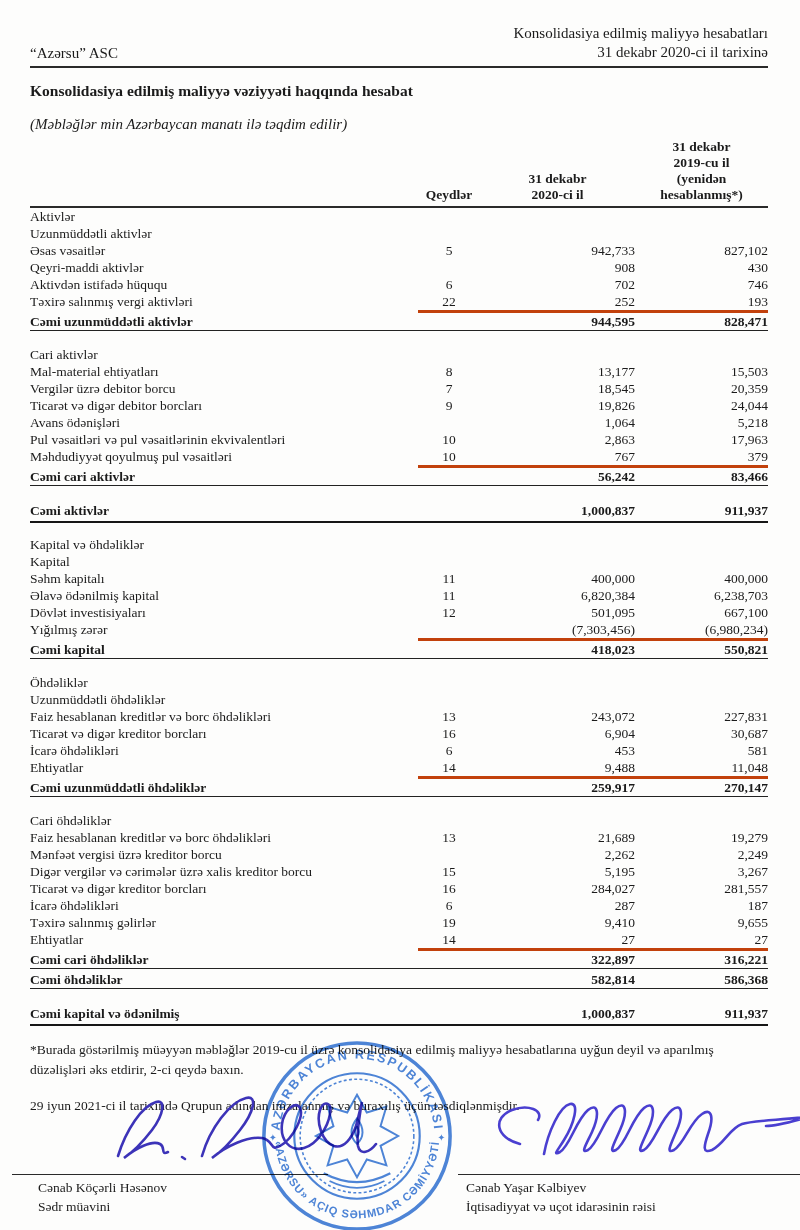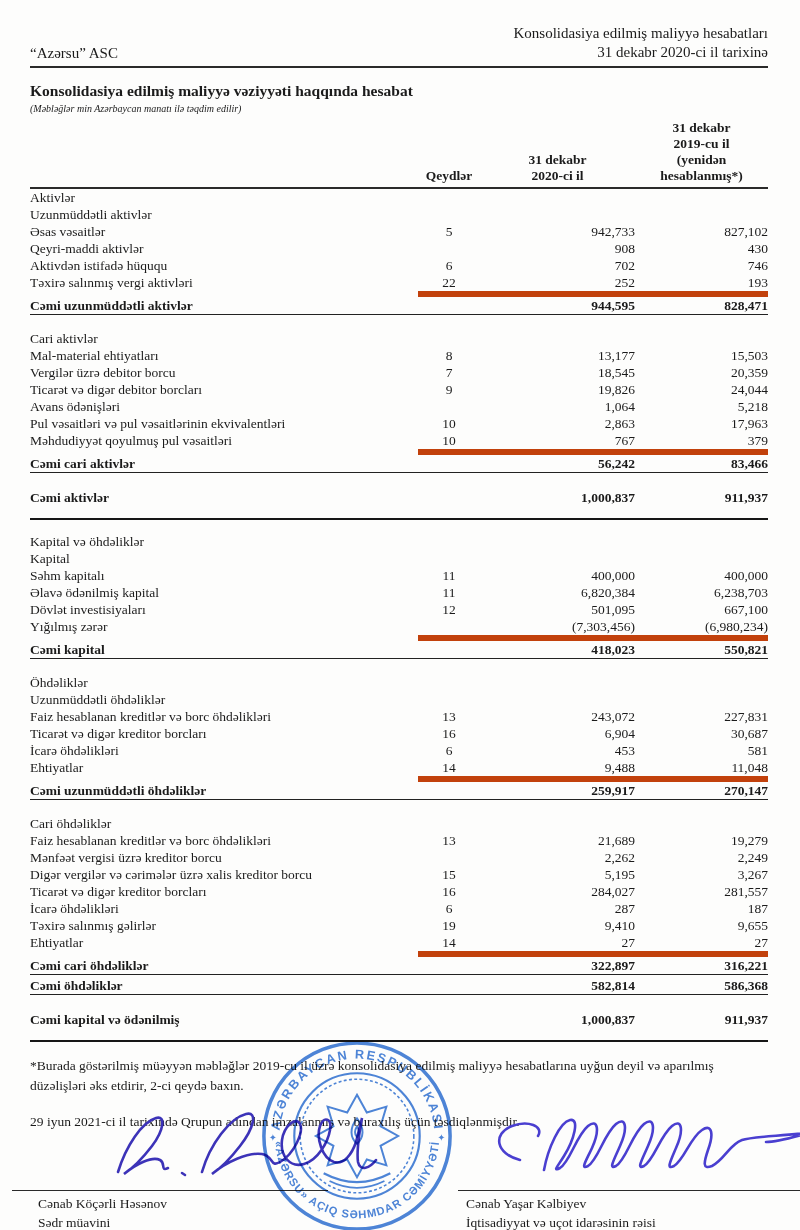--- a/index.html
+++ b/index.html
@@ -9,40 +9,40 @@
   }
   .page{position:absolute;inset:0;padding:24px 32px 0 30px;box-sizing:border-box;}
 
   
   .topbar{display:flex;justify-content:space-between;align-items:flex-end;
           border-bottom:2px solid #2a2a2a;padding-bottom:4px;}
   .company{font-size:15px;}
   .tophead-right{text-align:right;font-size:15px;line-height:19px;}
 
   .doc-title{font-weight:bold;font-size:15.5px;margin:14px 0 0 0;}
-  .doc-subtitle{font-style:italic;font-size:10px;margin-top:3px;}
+  .doc-subtitle{font-style:italic;font-size:15px;margin-top:16px;}
 
   
   .fintable{margin-top:6px;}
   .thead{display:grid;grid-template-columns:388px 62px 155px 133px;
          font-weight:bold;font-size:13.5px;line-height:16px;
          border-bottom:2px solid #2a2a2a;padding-bottom:3px;align-items:end;}
   .thead .c{white-space:pre-line;}
   .thead .note{text-align:center;align-self:end;}
   .thead .v{text-align:center;}
 
   .trow{display:grid;grid-template-columns:388px 62px 155px 133px;
         font-size:13.5px;line-height:17px;min-height:17px;}
   .trow .c{white-space:nowrap;}
   .trow .note{text-align:center;}
   .trow .v2020,.trow .v2019{text-align:right;}
   .trow.header{font-weight:normal;gap:8px;}
-  .trow.u .note,.trow.u .v2020,.trow.u .v2019{border-bottom:6px solid #c2410c;}
+  .trow.u .note,.trow.u .v2020,.trow.u .v2019{border-bottom:3px solid #c2410c;}
   .trow.total{font-weight:bold;border-bottom:1.7px solid #222;margin-bottom:2px;}
-  .trow.grand{font-weight:bold;border-bottom:2.6px solid #161616;padding:1px 0 12px 0;}
+  .trow.grand{font-weight:bold;border-bottom:2.6px solid #161616;padding:1px 0 2px 0;}
   .spacer{height:13px;}
 
   
   .footnote{font-size:13.5px;line-height:20px;margin-top:14px;}
   .footnote2{font-size:13.5px;margin-top:18px;}
 
   
   .sigrow{position:relative;height:86px;margin-top:10px;}
   .sigblock{position:absolute;top:50px;font-size:13.5px;line-height:19px;}
   .sigblock .sigline{border-top:1.6px solid #2a2a2a;margin-bottom:3px;}

